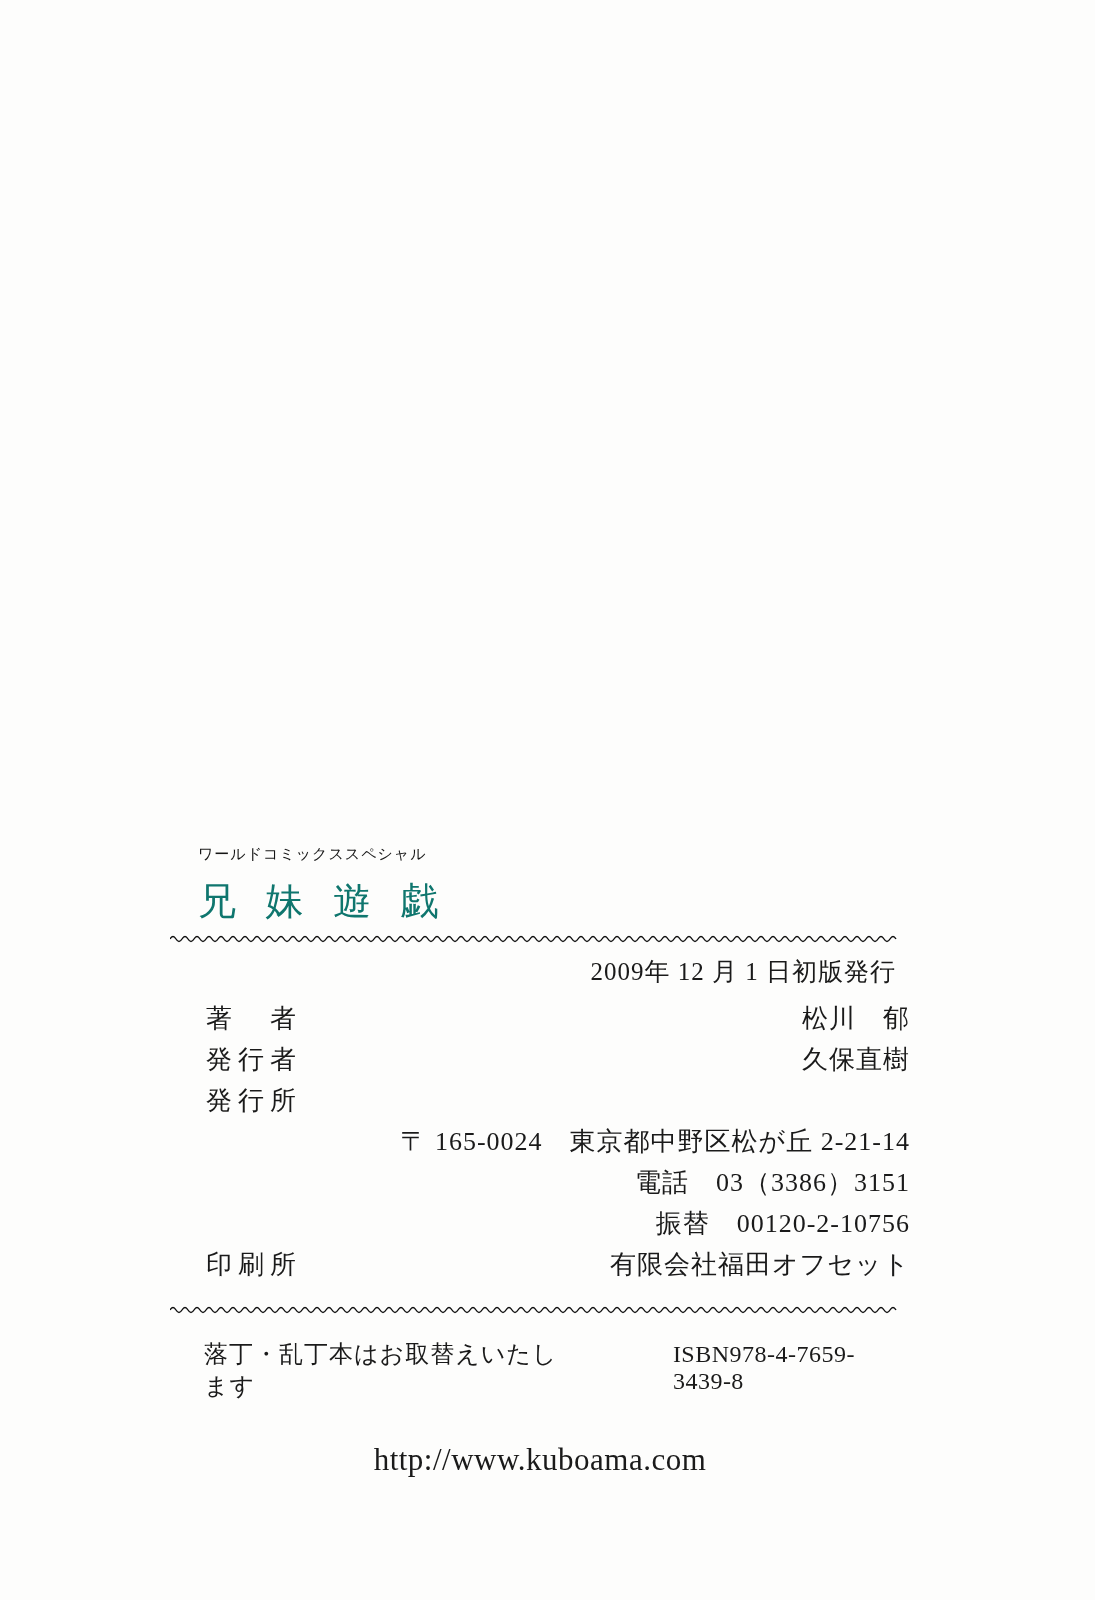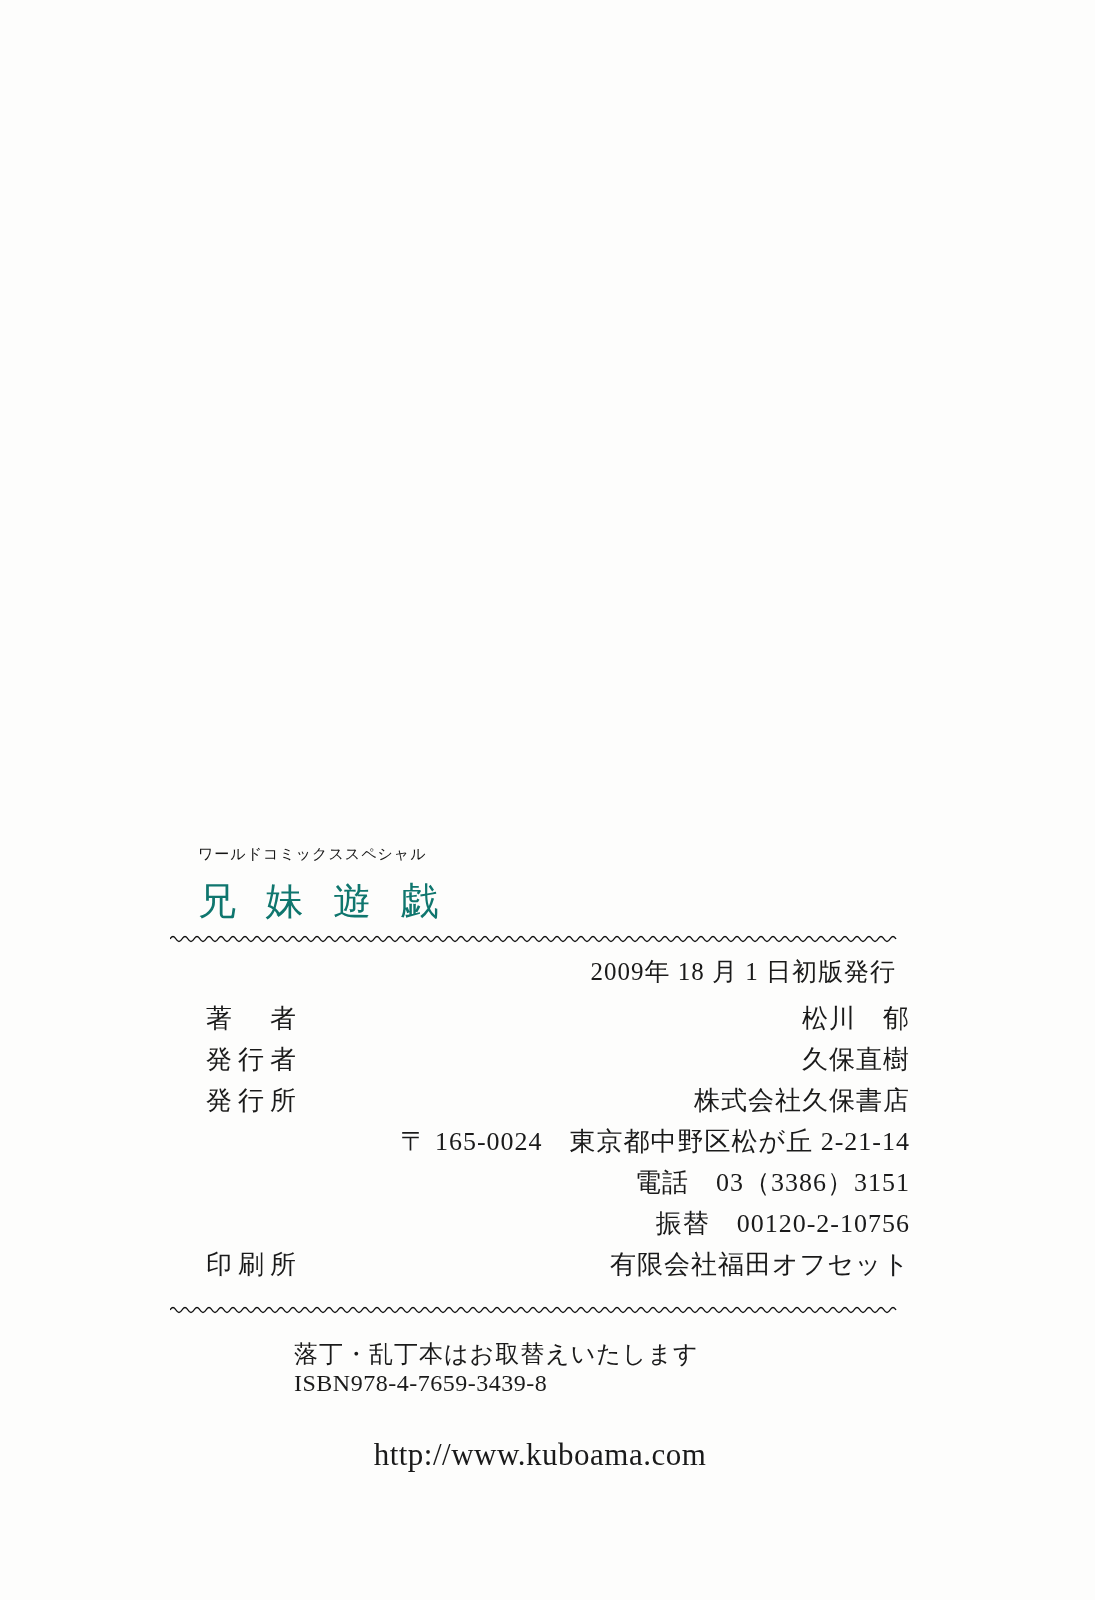--- a/index.html
+++ b/index.html
@@ -99,21 +99,20 @@
     margin-top: 18px;
   }
 
   .notice {
     display: flex;
     align-items: baseline;
     font-size: 24px;
     margin-top: 24px;
     padding-left: 34px;
     letter-spacing: 1px;
-    flex-direction: column;
   }
   .notice .isbn {
     margin-left: 90px;
     font-family: "Liberation Serif", serif;
     letter-spacing: 0.5px;
   }
 
   .homepage {
     text-align: center;
     margin-top: 40px;
@@ -136,37 +135,36 @@
   <div class="series-line">ワールドコミックススペシャル</div>
 
   <div class="book-title">兄 妹 遊 戯</div>
 
   <div class="wave-rule">
     <svg width="730" height="10" viewBox="0 0 730 10" xmlns="http://www.w3.org/2000/svg">
       <path d="M0 6 Q 3 1 6 6 T 12 6 T 18 6 T 24 6 T 30 6 T 36 6 T 42 6 T 48 6 T 54 6 T 60 6 T 66 6 T 72 6 T 78 6 T 84 6 T 90 6 T 96 6 T 102 6 T 108 6 T 114 6 T 120 6 T 126 6 T 132 6 T 138 6 T 144 6 T 150 6 T 156 6 T 162 6 T 168 6 T 174 6 T 180 6 T 186 6 T 192 6 T 198 6 T 204 6 T 210 6 T 216 6 T 222 6 T 228 6 T 234 6 T 240 6 T 246 6 T 252 6 T 258 6 T 264 6 T 270 6 T 276 6 T 282 6 T 288 6 T 294 6 T 300 6 T 306 6 T 312 6 T 318 6 T 324 6 T 330 6 T 336 6 T 342 6 T 348 6 T 354 6 T 360 6 T 366 6 T 372 6 T 378 6 T 384 6 T 390 6 T 396 6 T 402 6 T 408 6 T 414 6 T 420 6 T 426 6 T 432 6 T 438 6 T 444 6 T 450 6 T 456 6 T 462 6 T 468 6 T 474 6 T 480 6 T 486 6 T 492 6 T 498 6 T 504 6 T 510 6 T 516 6 T 522 6 T 528 6 T 534 6 T 540 6 T 546 6 T 552 6 T 558 6 T 564 6 T 570 6 T 576 6 T 582 6 T 588 6 T 594 6 T 600 6 T 606 6 T 612 6 T 618 6 T 624 6 T 630 6 T 636 6 T 642 6 T 648 6 T 654 6 T 660 6 T 666 6 T 672 6 T 678 6 T 684 6 T 690 6 T 696 6 T 702 6 T 708 6 T 714 6 T 720 6 T 726 6" fill="none" stroke="#111111" stroke-width="1.4"></path>
     </svg>
   </div>
 
-  <div class="pubdate">2009年 18 月 1 日初版発行</div>
+  <div class="pubdate">2009年 12 月 1 日初版発行</div>
 
   <div class="rows">
 
     <div class="row">
       <span class="label">著　者</span>
       <span class="value">松川　郁</span>
     </div>
 
     <div class="row">
       <span class="label">発行者</span>
       <span class="value">久保直樹</span>
     </div>
 
     <div class="row">
       <span class="label">発行所</span>
-      <span class="value">株式会社久保書店</span>
     </div>
 
     <div class="row indented">
       <span class="label"></span>
       <span class="value">〒 165-0024　東京都中野区松が丘 2-21-14</span>
     </div>
 
     <div class="row indented">
       <span class="label"></span>
       <span class="value">電話　03（3386）3151</span>

